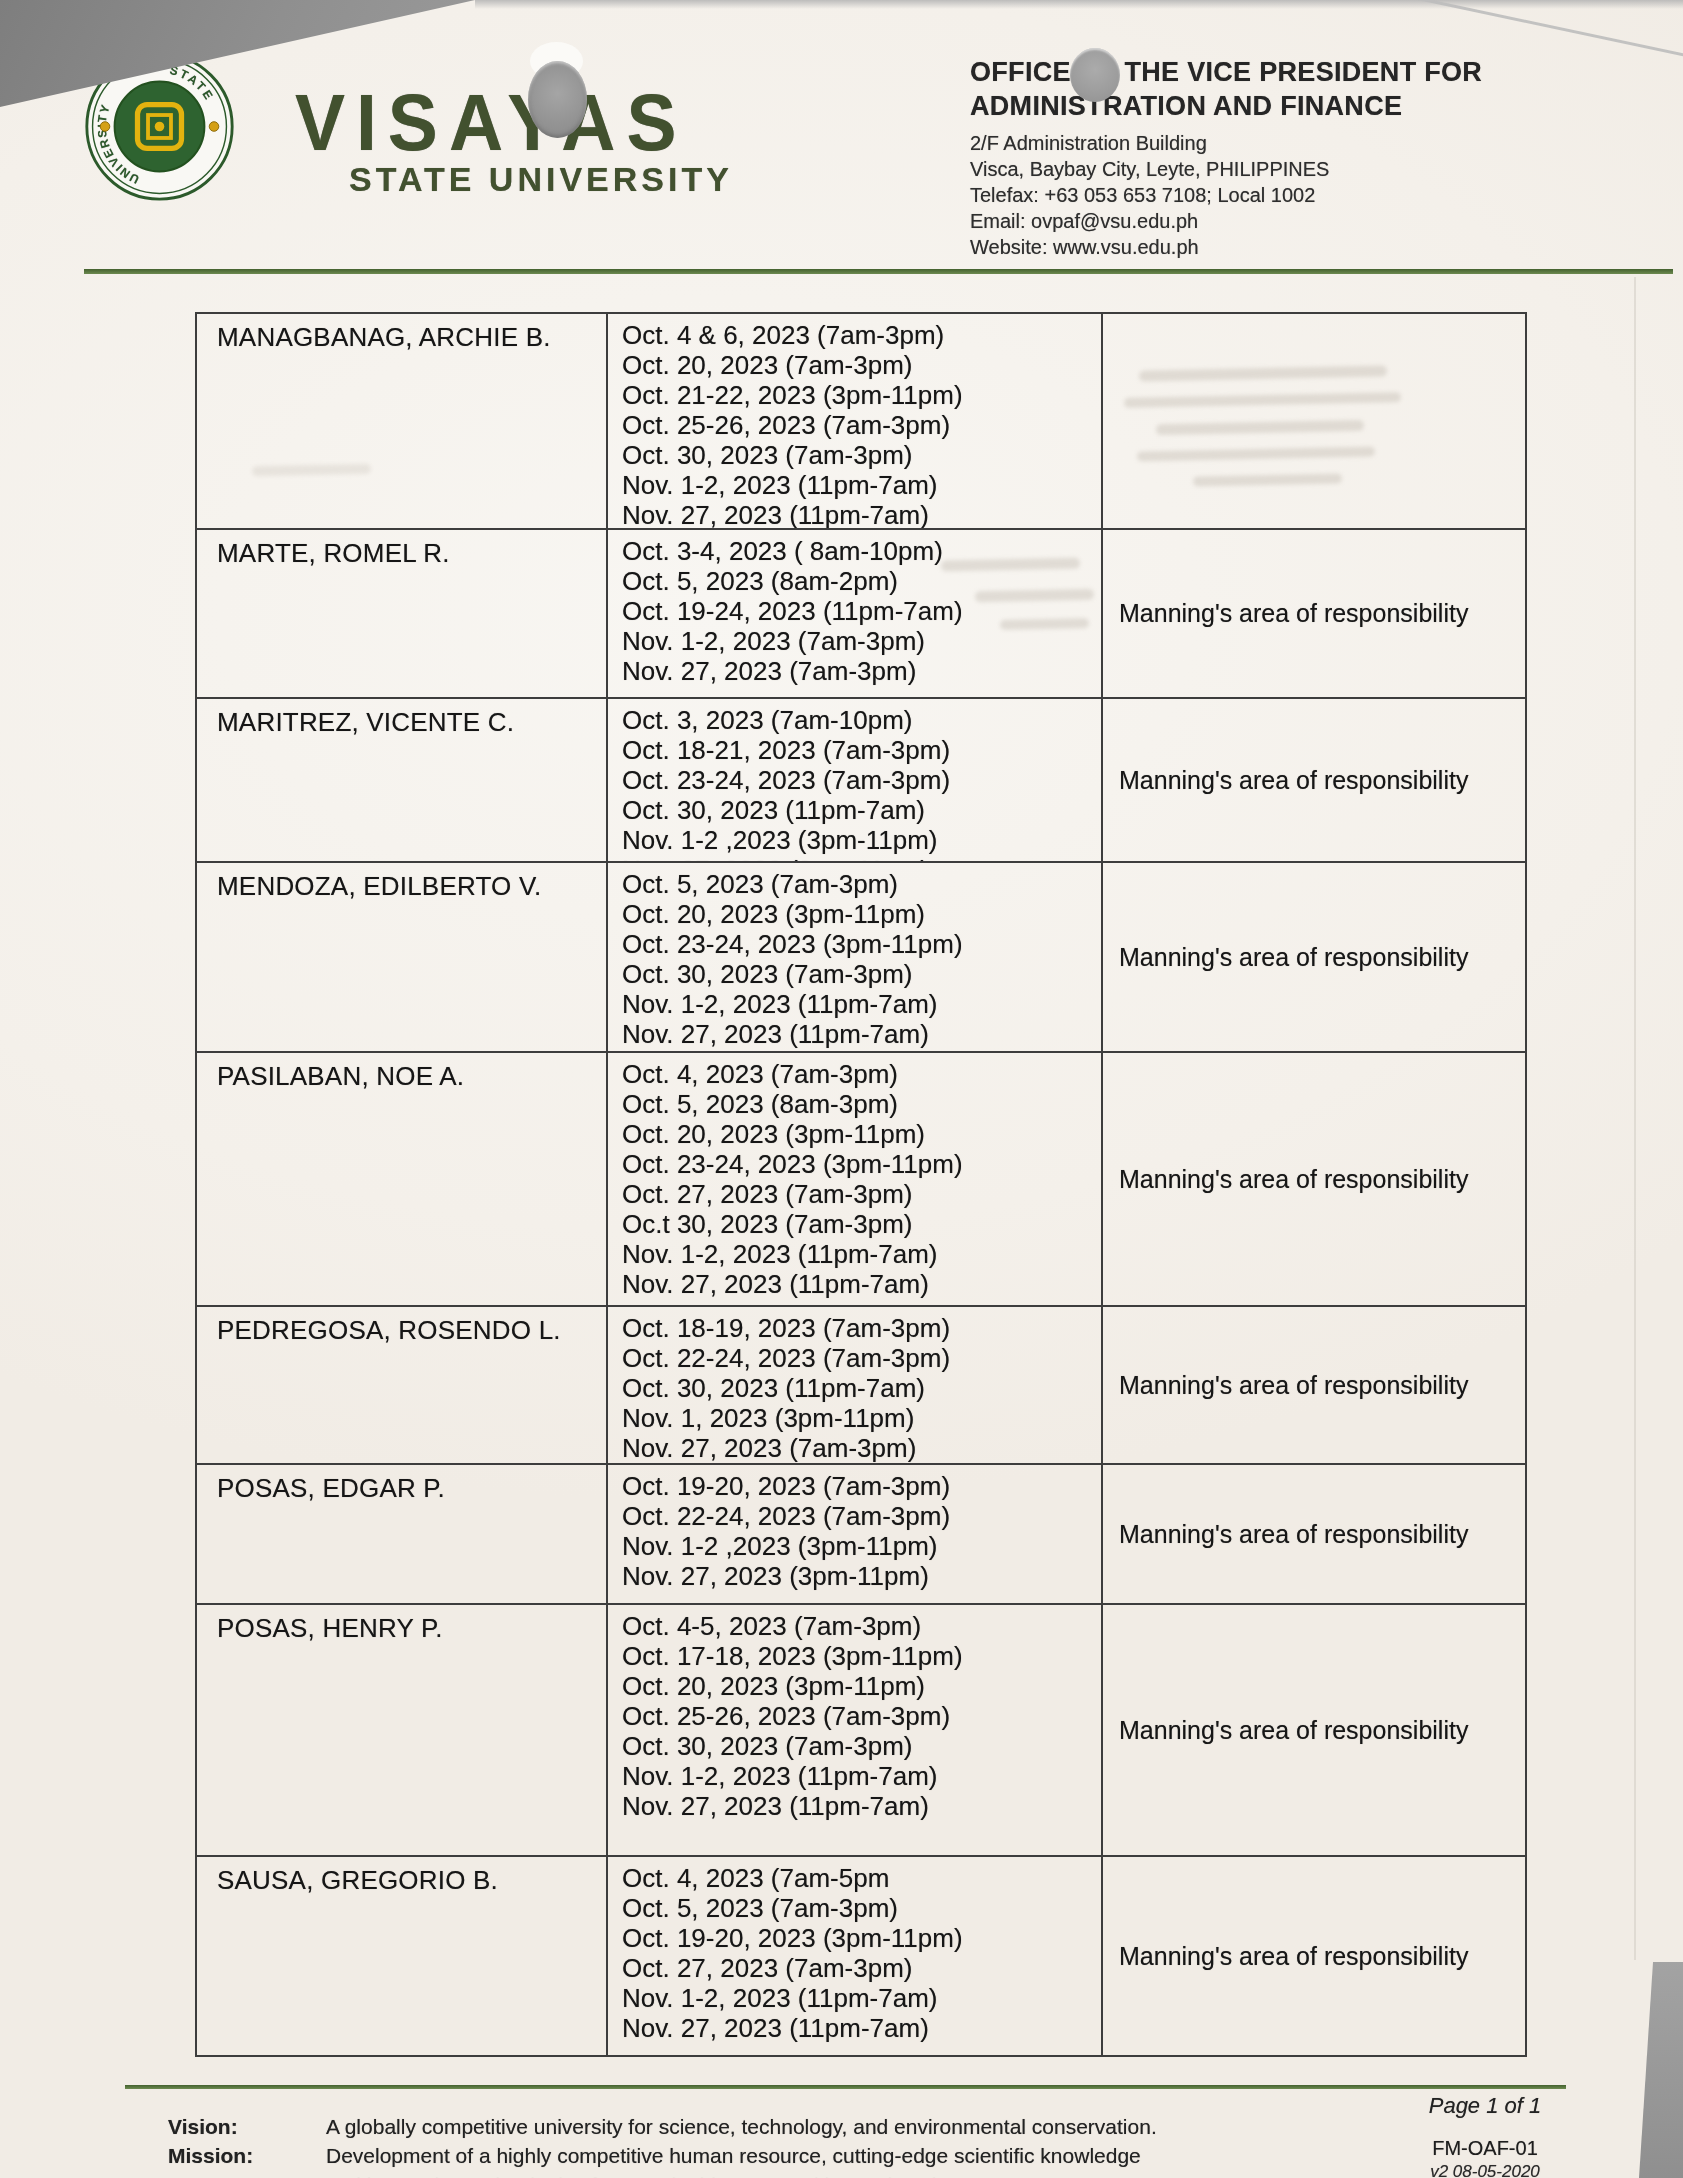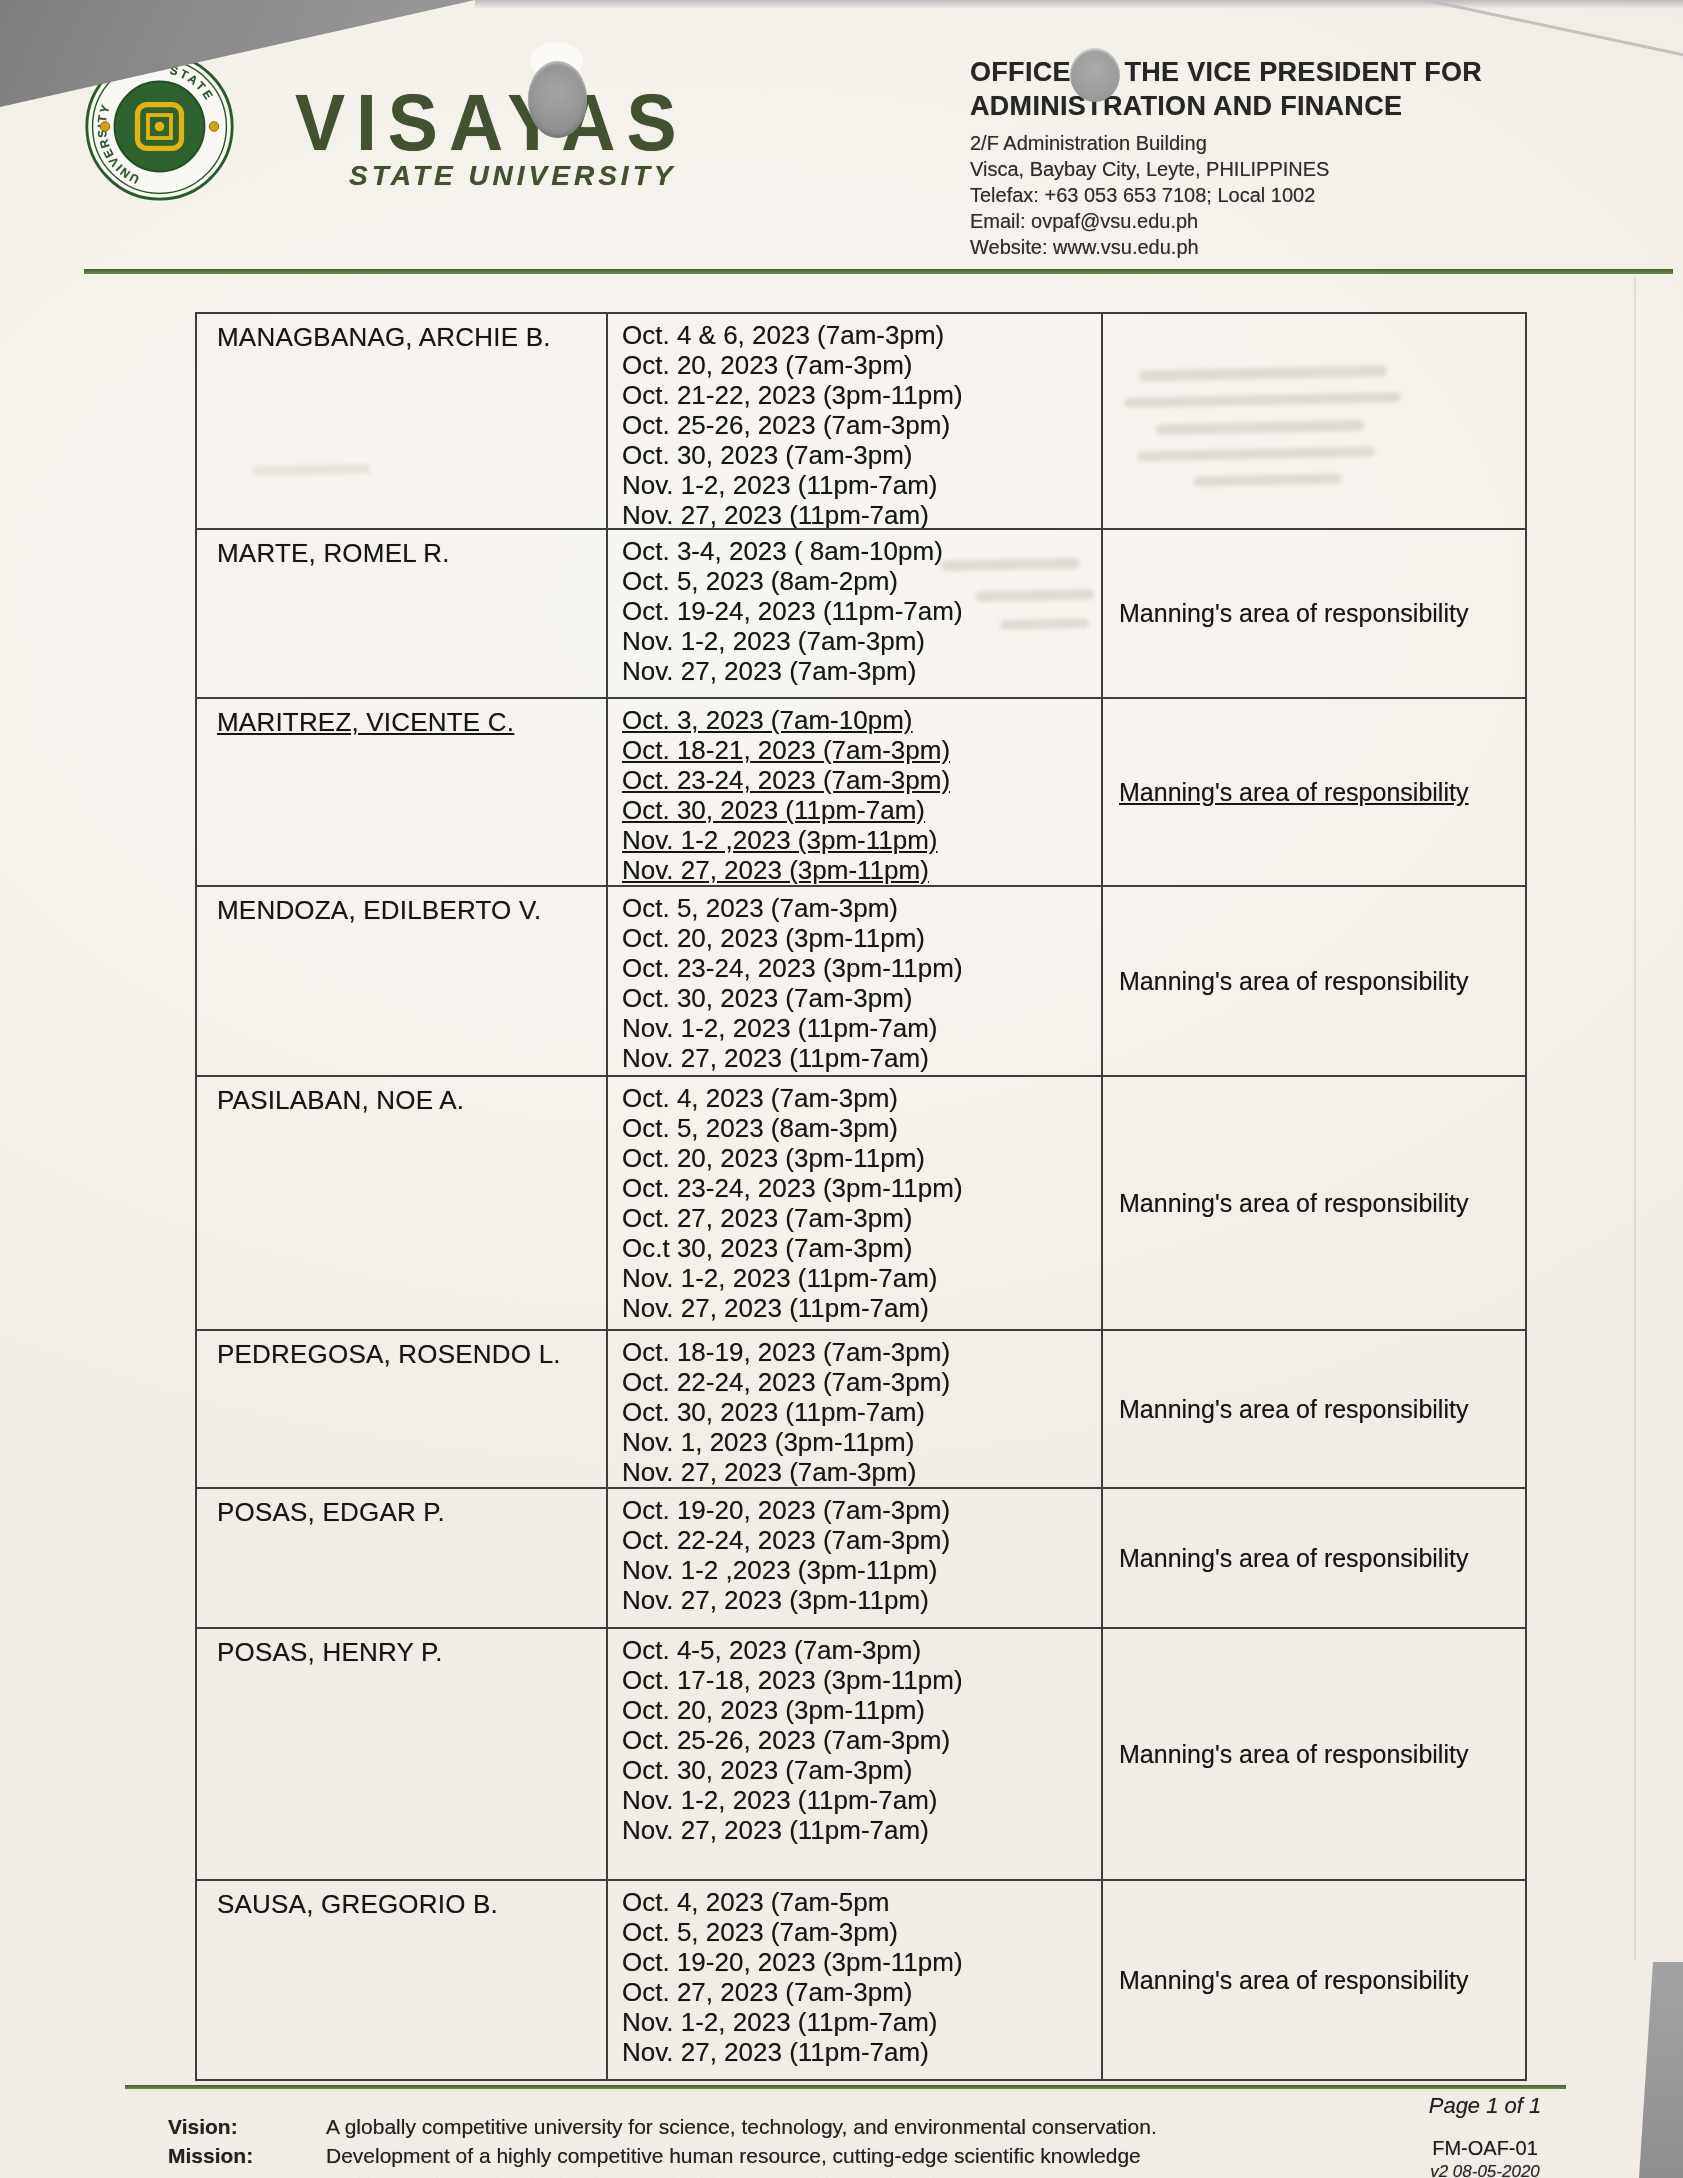--- a/index.html
+++ b/index.html
@@ -13,21 +13,21 @@
   }
   
   .seal{position:absolute; left:83px; top:50px; width:153px; height:153px;}
   .wordmark{
     position:absolute; left:295px; top:83px;
     font-size:75px; font-weight:600; letter-spacing:11px; color:#42512f;
     transform:scaleY(1.06); transform-origin:top left; line-height:1;
   }
   .wordsub{
     position:absolute; left:349px; top:160px;
-    font-size:28px; font-weight:600; letter-spacing:4px; color:#42512f;font-style:italic;
+    font-size:34px; font-weight:600; letter-spacing:4px; color:#42512f;
   }
   .office{position:absolute; left:970px; top:55px; width:634px;}
   .office-bold{font-size:27px; font-weight:700; color:#262626; line-height:34px; letter-spacing:0.3px;}
   .office-small{font-size:20px; color:#2e2e2e; line-height:26px; font-weight:500;}
   .office-small-wrap{margin-top:7px;}
   .rule{position:absolute; background:linear-gradient(#44612f,#6d8a50); height:5px;}
   .rule-top{left:84px; top:269px; width:1589px;}
   .rule-bottom{left:125px; top:2085px; width:1441px; height:4px;}
   
   #schedule-table{
@@ -142,21 +142,21 @@
           <div class="date-line">Oct. 3-4, 2023 ( 8am-10pm)</div>
           <div class="date-line">Oct. 5, 2023 (8am-2pm)</div>
           <div class="date-line">Oct. 19-24, 2023 (11pm-7am)</div>
           <div class="date-line">Nov. 1-2, 2023 (7am-3pm)</div>
           <div class="date-line">Nov. 27, 2023 (7am-3pm)</div>
         </div>
         <div class="cell note-cell">
           <div>Manning's area of responsibility</div>
         </div>
       </div>
-      <div class="trow" style="height: 188px; text-decoration: underline;">
+      <div class="trow" style="height: 164px;">
         <div class="cell name-cell">MARITREZ, VICENTE C.</div>
         <div class="cell dates-cell">
           <div class="date-line">Oct. 3, 2023 (7am-10pm)</div>
           <div class="date-line">Oct. 18-21, 2023 (7am-3pm)</div>
           <div class="date-line">Oct. 23-24, 2023 (7am-3pm)</div>
           <div class="date-line">Oct. 30, 2023 (11pm-7am)</div>
           <div class="date-line">Nov. 1-2 ,2023 (3pm-11pm)</div>
           <div class="date-line">Nov. 27, 2023 (3pm-11pm)</div>
         </div>
         <div class="cell note-cell">

